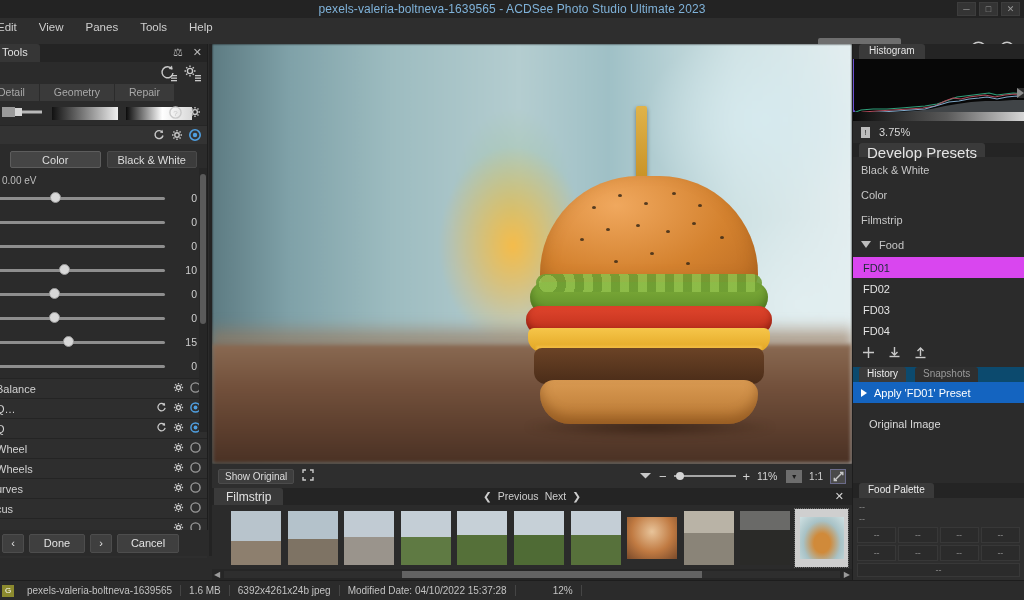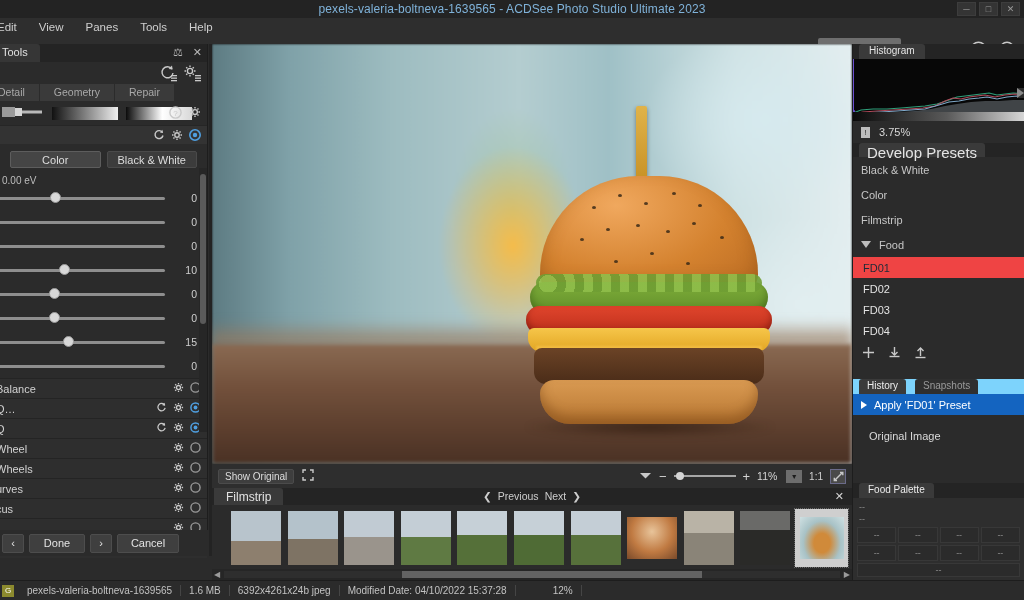--- a/index.html
+++ b/index.html
@@ -322,27 +322,27 @@
     height:25px; display:flex; align-items:center; gap:8px; padding-left:8px;
     color:#c6c6c6; font-size:11px;
   }
   .tri{ width:0;height:0;border-style:solid; }
   .tri.right{ border-width:5px 0 5px 7px; border-color:transparent transparent transparent #8a8a8a; }
   .tri.down{ border-width:7px 5px 0 5px; border-color:#bdbdbd transparent transparent transparent; }
   .preset-item{
     height:21px; display:flex; align-items:center; padding-left:10px;
     color:#e3e3e3; font-size:11px;
   }
-  .preset-item.sel{ background:#ef4444; color:#1b2b38; }
+  .preset-item.sel{ background:#d946ef; color:#1b2b38; }
   .preset-actions{
     height:24px; display:flex; align-items:center; gap:13px; padding-left:9px;
     color:#d3d3d3;
   }
 
-  .hist-tabbar{ position:relative; height:15px; background:#7dd3fc; margin-top:14px; }
+  .hist-tabbar{ position:relative; height:15px; background:#0c4a6e; margin-top:2px; }
   .htab{
     position:absolute; top:0; height:15px; padding:1px 8px; font-size:10px;
     border-top-left-radius:3px; border-top-right-radius:3px;
   }
   .htab.one{ left:6px; background:#3a3a3a; color:#ececec; }
   .htab.two{ left:62px; background:#2f2f2f; color:#9a9a9a; }
   .hist-item{
     height:21px; display:flex; align-items:center; gap:7px; padding-left:8px;
     font-size:11px; color:#dadada;
   }

